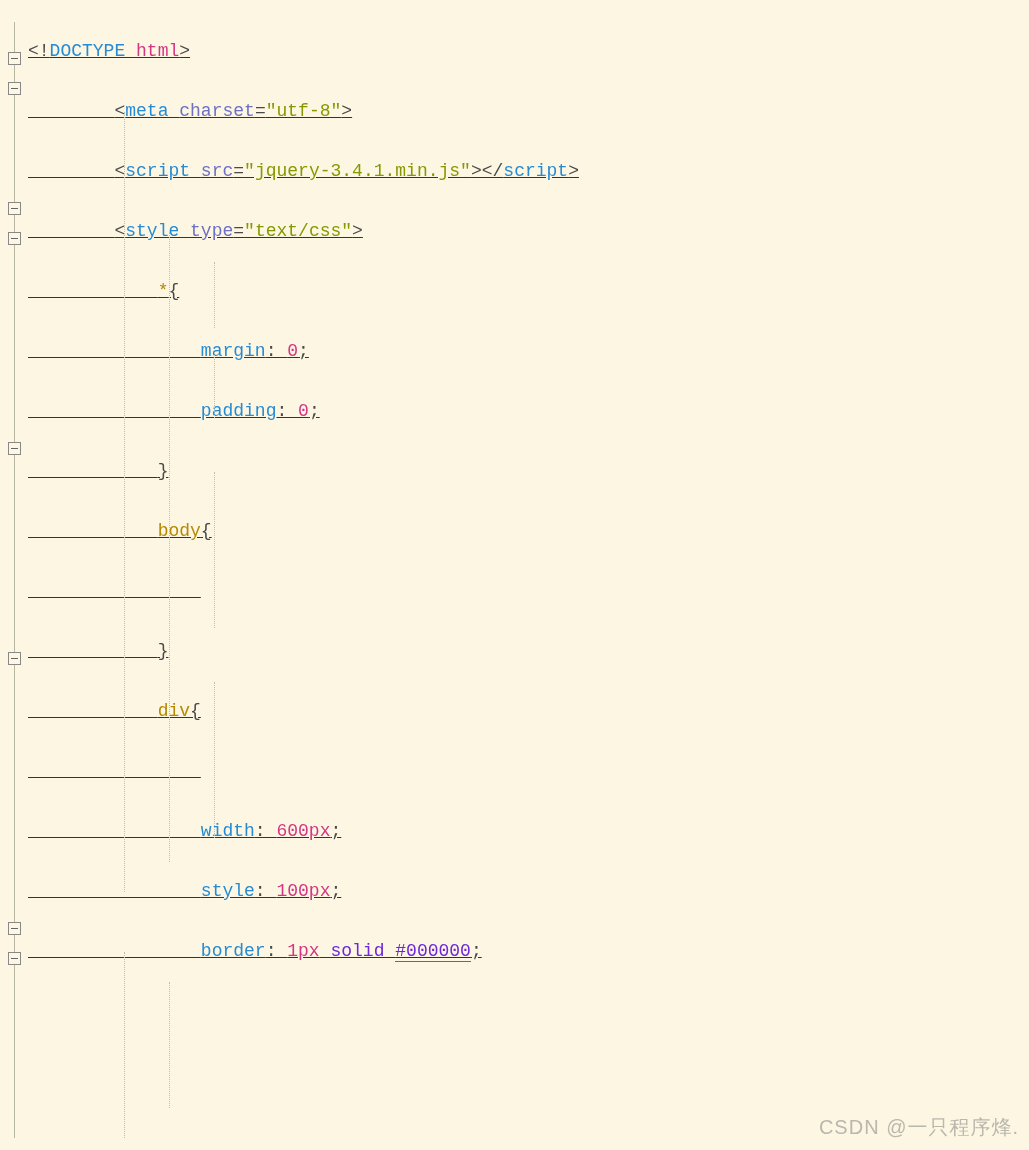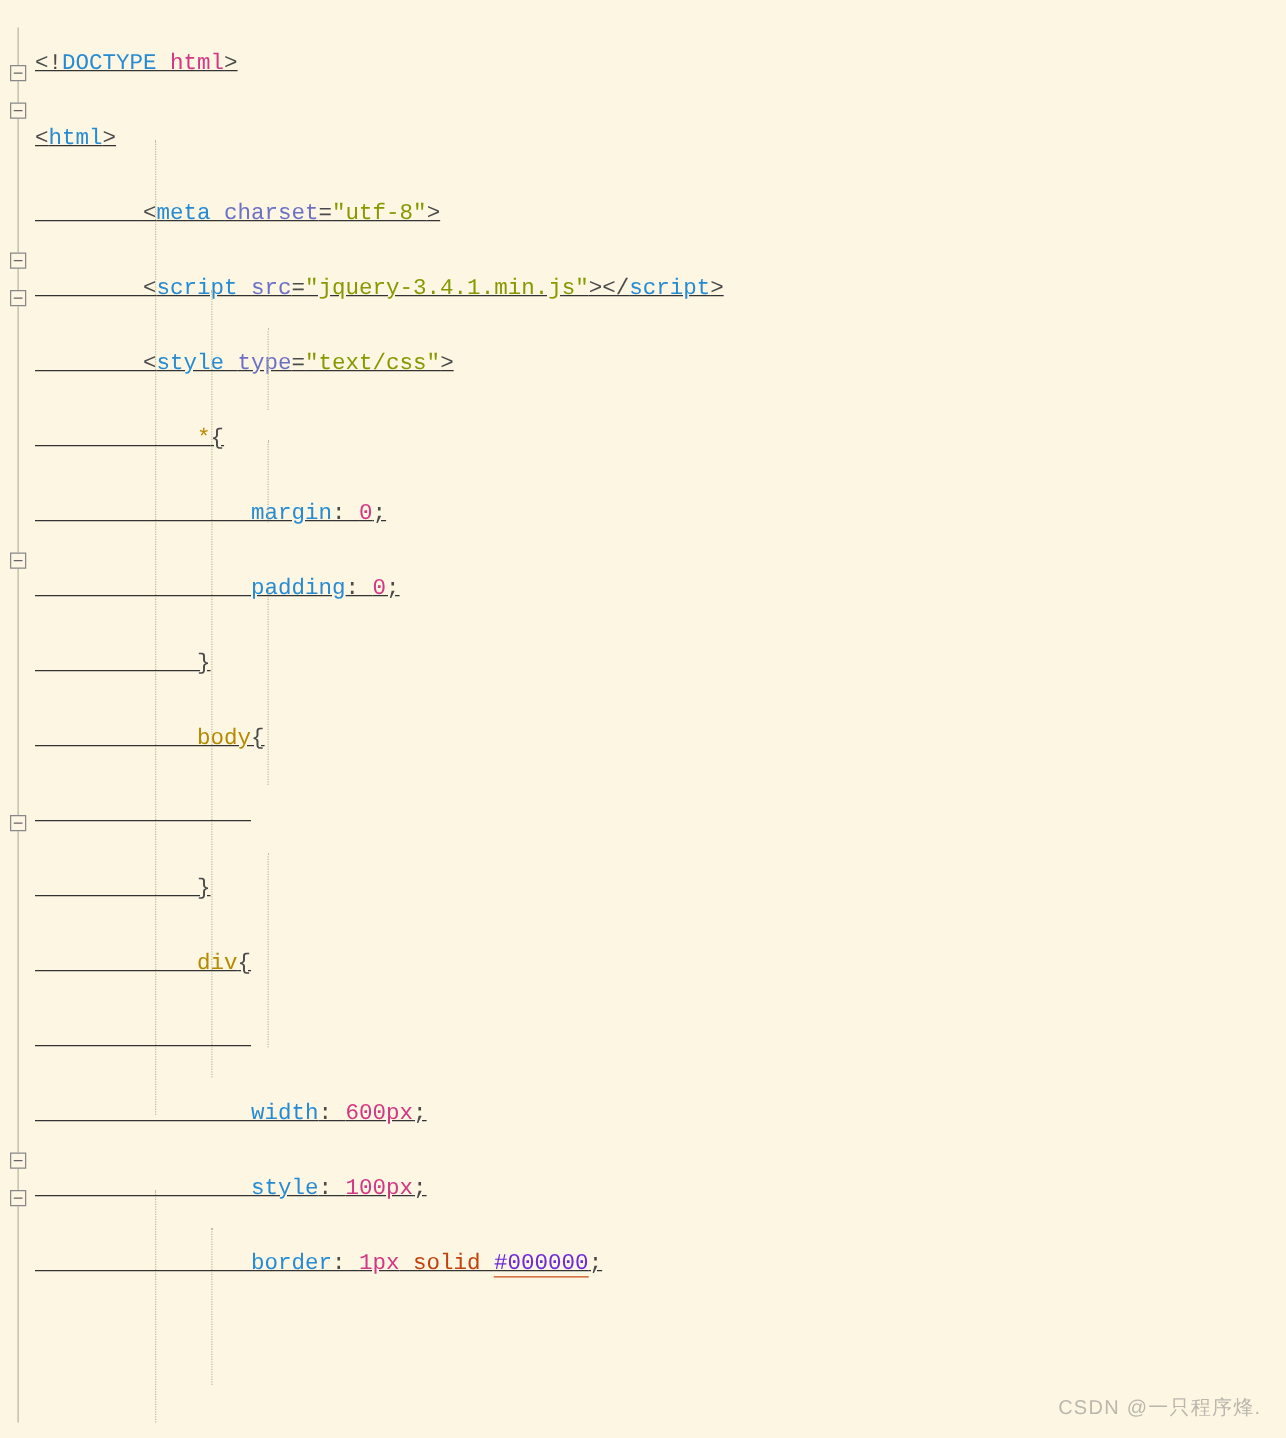--- a/index.html
+++ b/index.html
@@ -62,28 +62,28 @@
   
   .punct  { color: #4a4a4a; }
   .tag    { color: #268bd2; }
   .doctype{ color: #268bd2; }
   .dockw  { color: #d33682; }
   .attr   { color: #6c71c4; }
   .str    { color: #859900; }
   .sel    { color: #b58900; }
   .prop   { color: #268bd2; }
   .num    { color: #d33682; }
-  .kw     { color: #c2410c; }
+  .kw     { color: #6d28d9; }
   .hexval { color: #6d28d9; border-bottom: 1px solid #cb4b16; }
   .watermark {
     position: absolute;
-    right: 20px;
+    right: 10px;
     bottom: 8px;
     color: rgba(120,120,120,0.5);
-    font-size: 16px;
+    font-size: 20px;
     font-family: sans-serif;
     letter-spacing: 1px;
   }
 </style>
 </head>
 <body>
 
 <div class="editor">
   <div class="gutter">
     <div class="vline" id="gvline" style="top: 16px; height: 1116px;"></div>
@@ -94,21 +94,20 @@
       <div class="fold" style="top: 226px;"></div>
       <div class="fold" style="top: 436px;"></div>
       <div class="fold" style="top: 646px;"></div>
       <div class="fold" style="top: 916px;"></div>
       <div class="fold" style="top: 946px;"></div>
     </div>
   <div class="code-wrap">
 
     <div class="code">
 <div class="line"><span class="punct">&lt;!</span><span class="doctype">DOCTYPE </span><span class="dockw">html</span><span class="punct">&gt;</span></div>
-<div class="line"><span class="punct">&lt;</span><span class="tag">html</span><span class="punct">&gt;</span></div>
 <div class="line">        <span class="punct">&lt;</span><span class="tag">meta </span><span class="attr">charset</span><span class="punct">=</span><span class="str">"utf-8"</span><span class="punct">&gt;</span></div>
 <div class="line">        <span class="punct">&lt;</span><span class="tag">script </span><span class="attr">src</span><span class="punct">=</span><span class="str">"jquery-3.4.1.min.js"</span><span class="punct">&gt;&lt;/</span><span class="tag">script</span><span class="punct">&gt;</span></div>
 <div class="line">        <span class="punct">&lt;</span><span class="tag">style </span><span class="attr">type</span><span class="punct">=</span><span class="str">"text/css"</span><span class="punct">&gt;</span></div>
 <div class="line">            <span class="sel">*</span><span class="punct">{</span></div>
 <div class="line">                <span class="prop">margin</span><span class="punct">: </span><span class="num">0</span><span class="punct">;</span></div>
 <div class="line">                <span class="prop">padding</span><span class="punct">: </span><span class="num">0</span><span class="punct">;</span></div>
 <div class="line">            <span class="punct">}</span></div>
 <div class="line">            <span class="sel">body</span><span class="punct">{</span></div>
 <div class="line">                <span></span></div>
 <div class="line">            <span class="punct">}</span></div>

